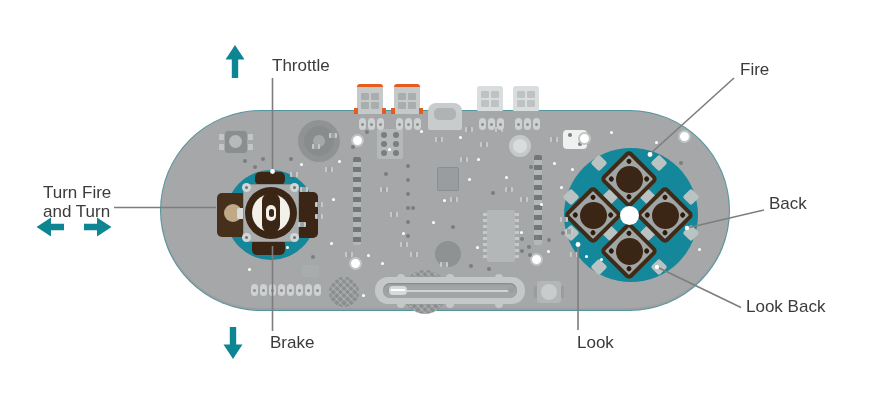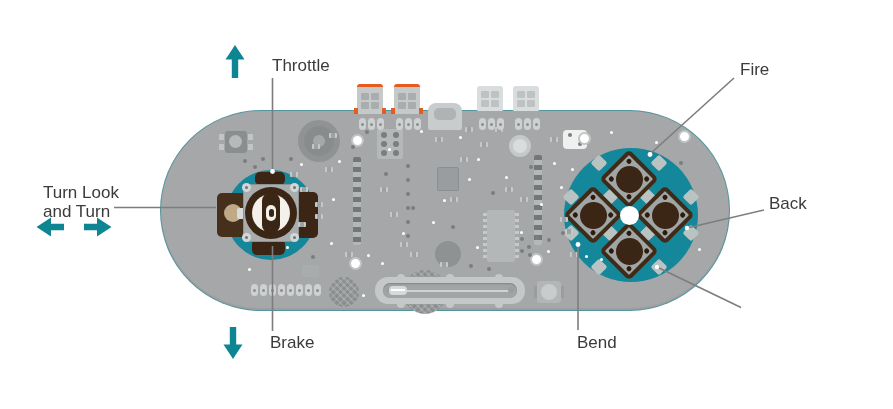--- a/index.html
+++ b/index.html
@@ -368,20 +368,21 @@
     <g fill="#0e8593">
       <path d="M235 45 L225.5 59.5 L231.8 59.5 L231.8 78 L238.2 78 L238.2 59.5 L244.5 59.5 Z"></path>
       <path d="M233 359 L223.5 344.5 L229.8 344.5 L229.8 327 L236.2 327 L236.2 344.5 L242.5 344.5 Z"></path>
       <path d="M36.5 227 L51 217.5 L51 223.8 L64 223.8 L64 230.2 L51 230.2 L51 236.5 Z"></path>
       <path d="M111.5 227 L97 217.5 L97 223.8 L84 223.8 L84 230.2 L97 230.2 L97 236.5 Z"></path>
     </g>
   </svg>
 
   <div class="lbl" style="left:272px;top:56px">Throttle</div>
   <div class="lbl" style="left:43px;top:183px">
-    <div>Turn Look</div>
+    <div>Turn Fire</div>
     <div>and Turn</div>
   </div>
   <div class="lbl" style="left:270px;top:333px">Brake</div>
   <div class="lbl" style="left:740px;top:60px">Fire</div>
   <div class="lbl" style="left:769px;top:194px">Back</div>
-  <div class="lbl" style="left:577px;top:333px">Bend</div>
+  <div class="lbl" style="left:746px;top:297px">Look Back</div>
+  <div class="lbl" style="left:577px;top:333px">Look</div>
 </div>
 
 </body></html>

